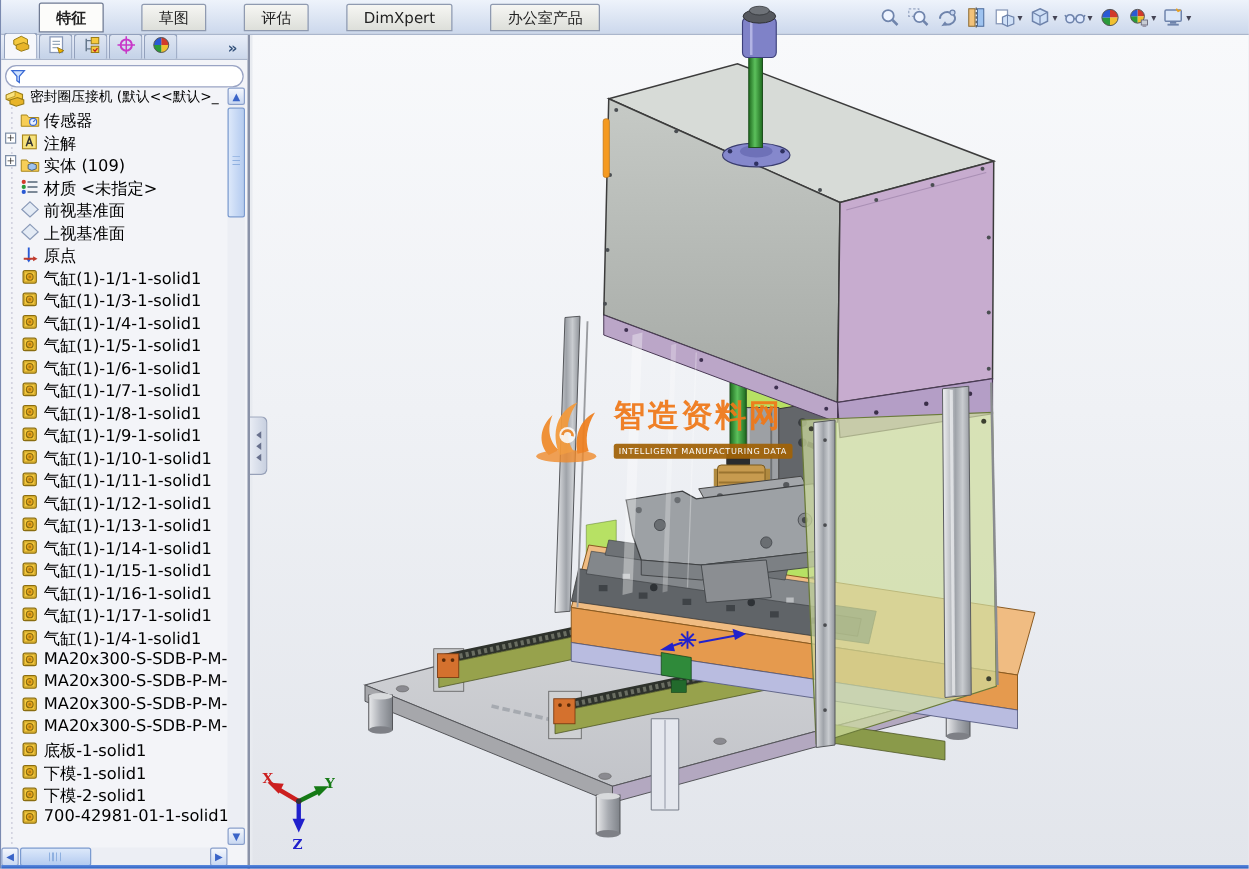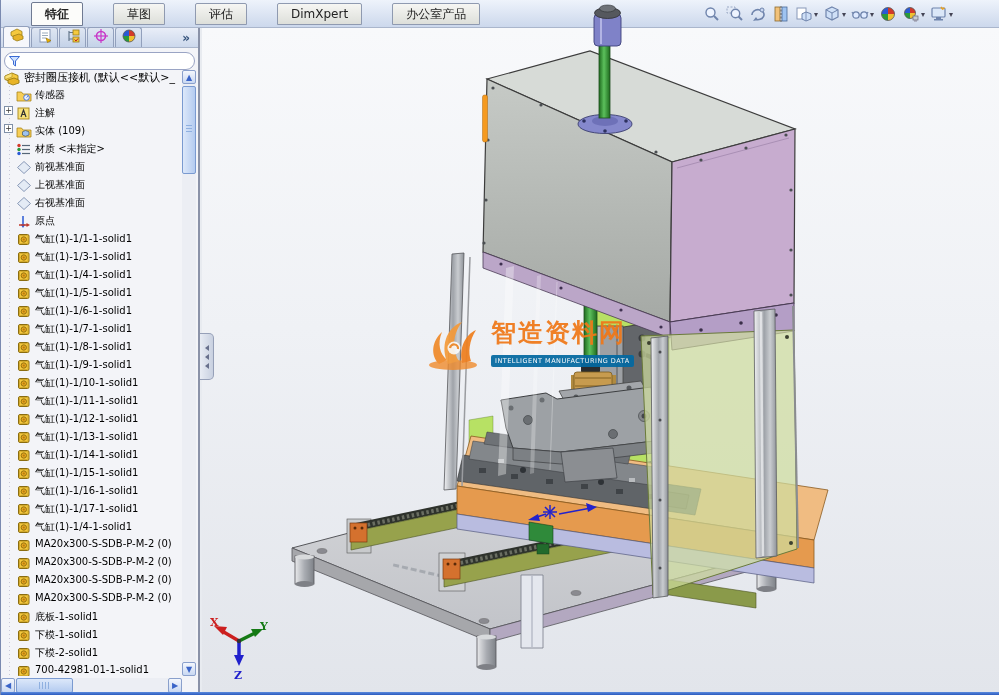--- a/index.html
+++ b/index.html
@@ -36,21 +36,21 @@
   
   #tree{position:absolute;left:0;top:42px;right:16px;bottom:19px;overflow:hidden;
         background-image:repeating-linear-gradient(to bottom,#c8c8d8 0 1px,transparent 1px 4px);
         background-size:1px 100%;background-position:8px 0;background-repeat:no-repeat;}
   .trow{height:18px;display:flex;white-space:nowrap;cursor:default;}
   .trow .exp{width:9px;height:9px;box-sizing:border-box;border:1px solid #8090a8;background:#fff;
              font-size:8px;line-height:7px;text-align:center;color:#333;margin:0 3px 0 3px;flex:0 0 9px;}
   .trow .spacer{width:15px;flex:0 0 15px;}
   .trow .ticon{width:16px;height:15px;flex:0 0 16px;margin-right:3px;}
   .trow .ticon svg{display:block;}
-  .trow .tlabel{font-size:10px;color:#000;}
+  .trow .tlabel{font-size:13px;color:#000;}
   .trow.root .tlabel{font-size:11px;}
 
   
   .sb-btn{position:absolute;background:linear-gradient(#f4f7fd,#c9d8f2);border:1px solid #8aa0cc;
           border-radius:2px;display:flex;align-items:center;justify-content:center;
           color:#3a64c8;font-size:8px;box-sizing:border-box;}
   #vsb{position:absolute;right:2px;top:42px;width:14px;bottom:19px;background:#eceef4;}
   #vsb-up{left:0;top:0;width:14px;height:14px;}
   #vsb-down{left:0;bottom:0;width:14px;height:14px;}
   #vsb-thumb{position:absolute;left:0;top:16px;width:14px;height:88px;border:1px solid #7a9ad0;border-radius:2px;
@@ -72,21 +72,21 @@
   #splitter{position:absolute;left:199px;top:333px;width:13px;height:45px;z-index:4;
             background:linear-gradient(90deg,#e8ecf4,#c8d0e0);border:1px solid #96a0b8;border-left:none;
             border-radius:0 5px 5px 0;display:flex;flex-direction:column;align-items:center;justify-content:center;gap:3px;}
   #splitter i{width:0;height:0;border-top:3px solid transparent;border-bottom:3px solid transparent;
               border-right:4px solid #68708c;}
 
   
   #watermark{position:absolute;left:424px;top:318px;z-index:5;display:flex;align-items:flex-start;opacity:.93;}
   #wm-text{margin-left:10px;}
   #wm-title{font-size:25px;font-weight:bold;color:#f07818;letter-spacing:2px;line-height:30px;}
-  #wm-sub{margin-top:2px;background:#0369a1;color:#fff;font-size:6.5px;letter-spacing:.5px;
+  #wm-sub{margin-top:2px;background:#a16207;color:#fff;font-size:6.5px;letter-spacing:.5px;
           padding:2px 4px;border-radius:2px;display:inline-block;}
 
   
   #win-bottom{position:absolute;left:0;right:0;bottom:0;height:3px;z-index:6;
               background:linear-gradient(#5a8ade,#2c5bbe);}
 </style>
 </head>
 <body>
 
 <div id="app">
@@ -569,29 +569,20 @@
             <svg width="16" height="15" viewBox="0 0 16 15">
               <polygon points="8,1.5 14.5,7.5 8,13.5 1.5,7.5" fill="#dfe8f4" fill-opacity=".75" stroke="#8a9ab8" stroke-width="1"></polygon>
             </svg>
           </span>
           <span class="tlabel">上视基准面</span>
         </div>
         <div class="trow">
           <span class="spacer"></span>
           <span class="ticon">
             <svg width="16" height="15" viewBox="0 0 16 15">
-              <polygon points="8,1.5 14.5,7.5 8,13.5 1.5,7.5" fill="#dfe8f4" fill-opacity=".75" stroke="#8a9ab8" stroke-width="1"></polygon>
-            </svg>
-          </span>
-          <span class="tlabel">右视基准面</span>
-        </div>
-        <div class="trow">
-          <span class="spacer"></span>
-          <span class="ticon">
-            <svg width="16" height="15" viewBox="0 0 16 15">
               <line x1="7" y1="2" x2="7" y2="11" stroke="#2a5ad4" stroke-width="1.5"></line>
               <polygon points="7,14 4.8,10.5 9.2,10.5" fill="#2a5ad4"></polygon>
               <line x1="3" y1="11" x2="11" y2="11" stroke="#c0392b" stroke-width="1.5"></line>
               <polygon points="14,11 10.5,9 10.5,13" fill="#c0392b"></polygon>
             </svg>
           </span>
           <span class="tlabel">原点</span>
         </div>
         <div class="trow">
           <span class="spacer"></span>

